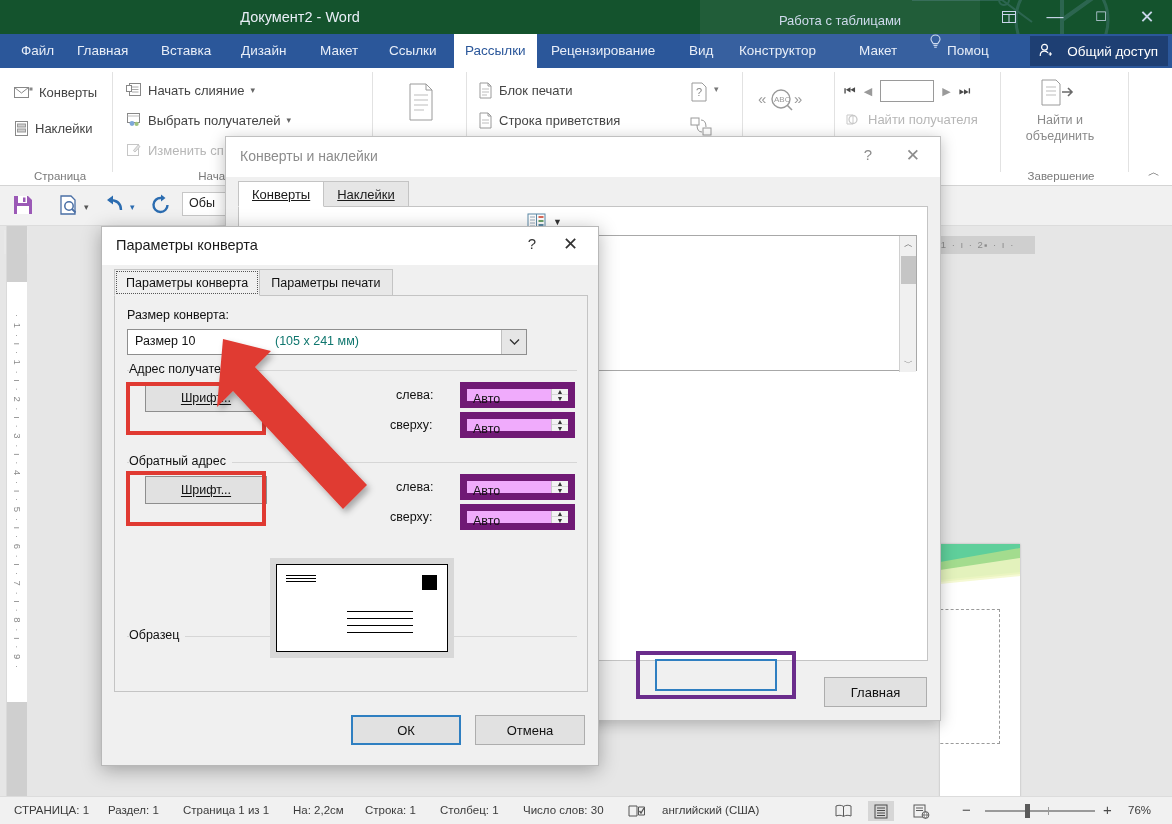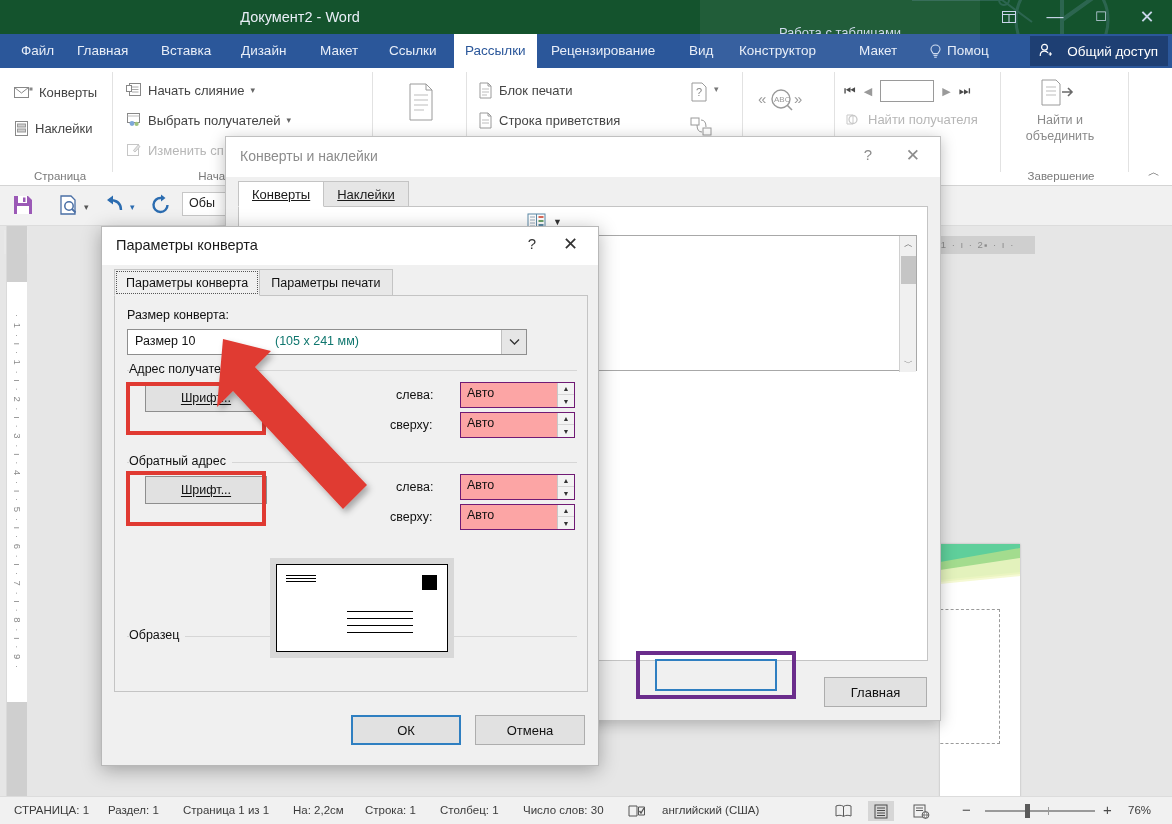--- a/index.html
+++ b/index.html
@@ -21,21 +21,21 @@
   }
   #titlebar .deco {
     position:absolute; right:0; top:-40px; width:260px; height:120px;
     opacity:.20;
   }
   #title-text {
     position:absolute; left:0; top:0; width:600px; height:34px;
     line-height:34px; text-align:center; color:#e9eef7; font-size:14.5px;
   }
   #ctx-title {
-    position:absolute; left:700px; top:16px; width:280px; height:34px;
+    position:absolute; left:700px; top:4px; width:280px; height:34px;
     line-height:34px; text-align:center; color:#cdd9ec; font-size:13px;
   }
   .winbtn {
     position:absolute; top:0; height:34px; width:46px; color:#c9d6ea;
     font-size:15px; text-align:center; line-height:34px;
   }
   #btn-ribbondisplay { right:140px; }
   #btn-min { right:94px; font-size:17px;}
   #btn-max { right:48px; font-size:13px;}
   #btn-close { right:2px; font-size:18px; }
@@ -55,21 +55,21 @@
   }
   .tab.active {
     background:#ffffff; color:#2b579a;
   }
   #share-btn {
     position:absolute; right:4px; top:2px; height:30px; line-height:30px;
     color:#ffffff; font-size:13.5px; padding:0 10px 0 8px;
     background:#1e3f73;
   }
   #share-btn .ic { font-size:14px; margin-right:5px; }
-  #help-tab { display:flex; align-items:center; }
+  #help-tab { display:flex; align-items:flex-start; }
   #help-tab .bulb { margin-right:5px; font-size:13px; }
 
   
   #ribbon {
     position:absolute; left:0; top:68px; width:1172px; height:118px;
     background:#ffffff; border-bottom:1px solid #d4d4d4;
   }
   .rsep { position:absolute; top:4px; width:1px; height:100px; background:#e2e2e2; }
   .grouplabel {
     position:absolute; color:#7a7a7a; font-size:11.5px; text-align:center;
@@ -211,21 +211,21 @@
     position:absolute; right:0; top:0; width:25px; height:100%;
     background:#e6e6e6; border-left:1px solid #c0c0c0;
     display:flex; align-items:center; justify-content:center; font-size:9px; color:#333;
   }
 
   .fontbtn {
     background:#e1e1e1; border:1px solid #8e8e8e; font-size:12.5px; color:#111;
     display:flex; align-items:center; justify-content:center;
   }
 
-  .spin { position:absolute; background:#fca5a5; border:1px solid #701a75; }
+  .spin { position:absolute; background:#f0abfc; border:7px solid #701a75; }
   .spin .v { position:absolute; left:6px; top:3px; font-size:12.5px; color:#111; }
   .spin .ar {
     position:absolute; right:0; top:0; width:17px; height:100%;
     border-left:1px solid #c8c8c8; background:#f3f3f3;
   }
   .spin .ar div {
     height:50%; display:flex; align-items:center; justify-content:center;
     font-size:7px; color:#333;
   }
   .spin .ar div:first-child { border-bottom:1px solid #d6d6d6; }

